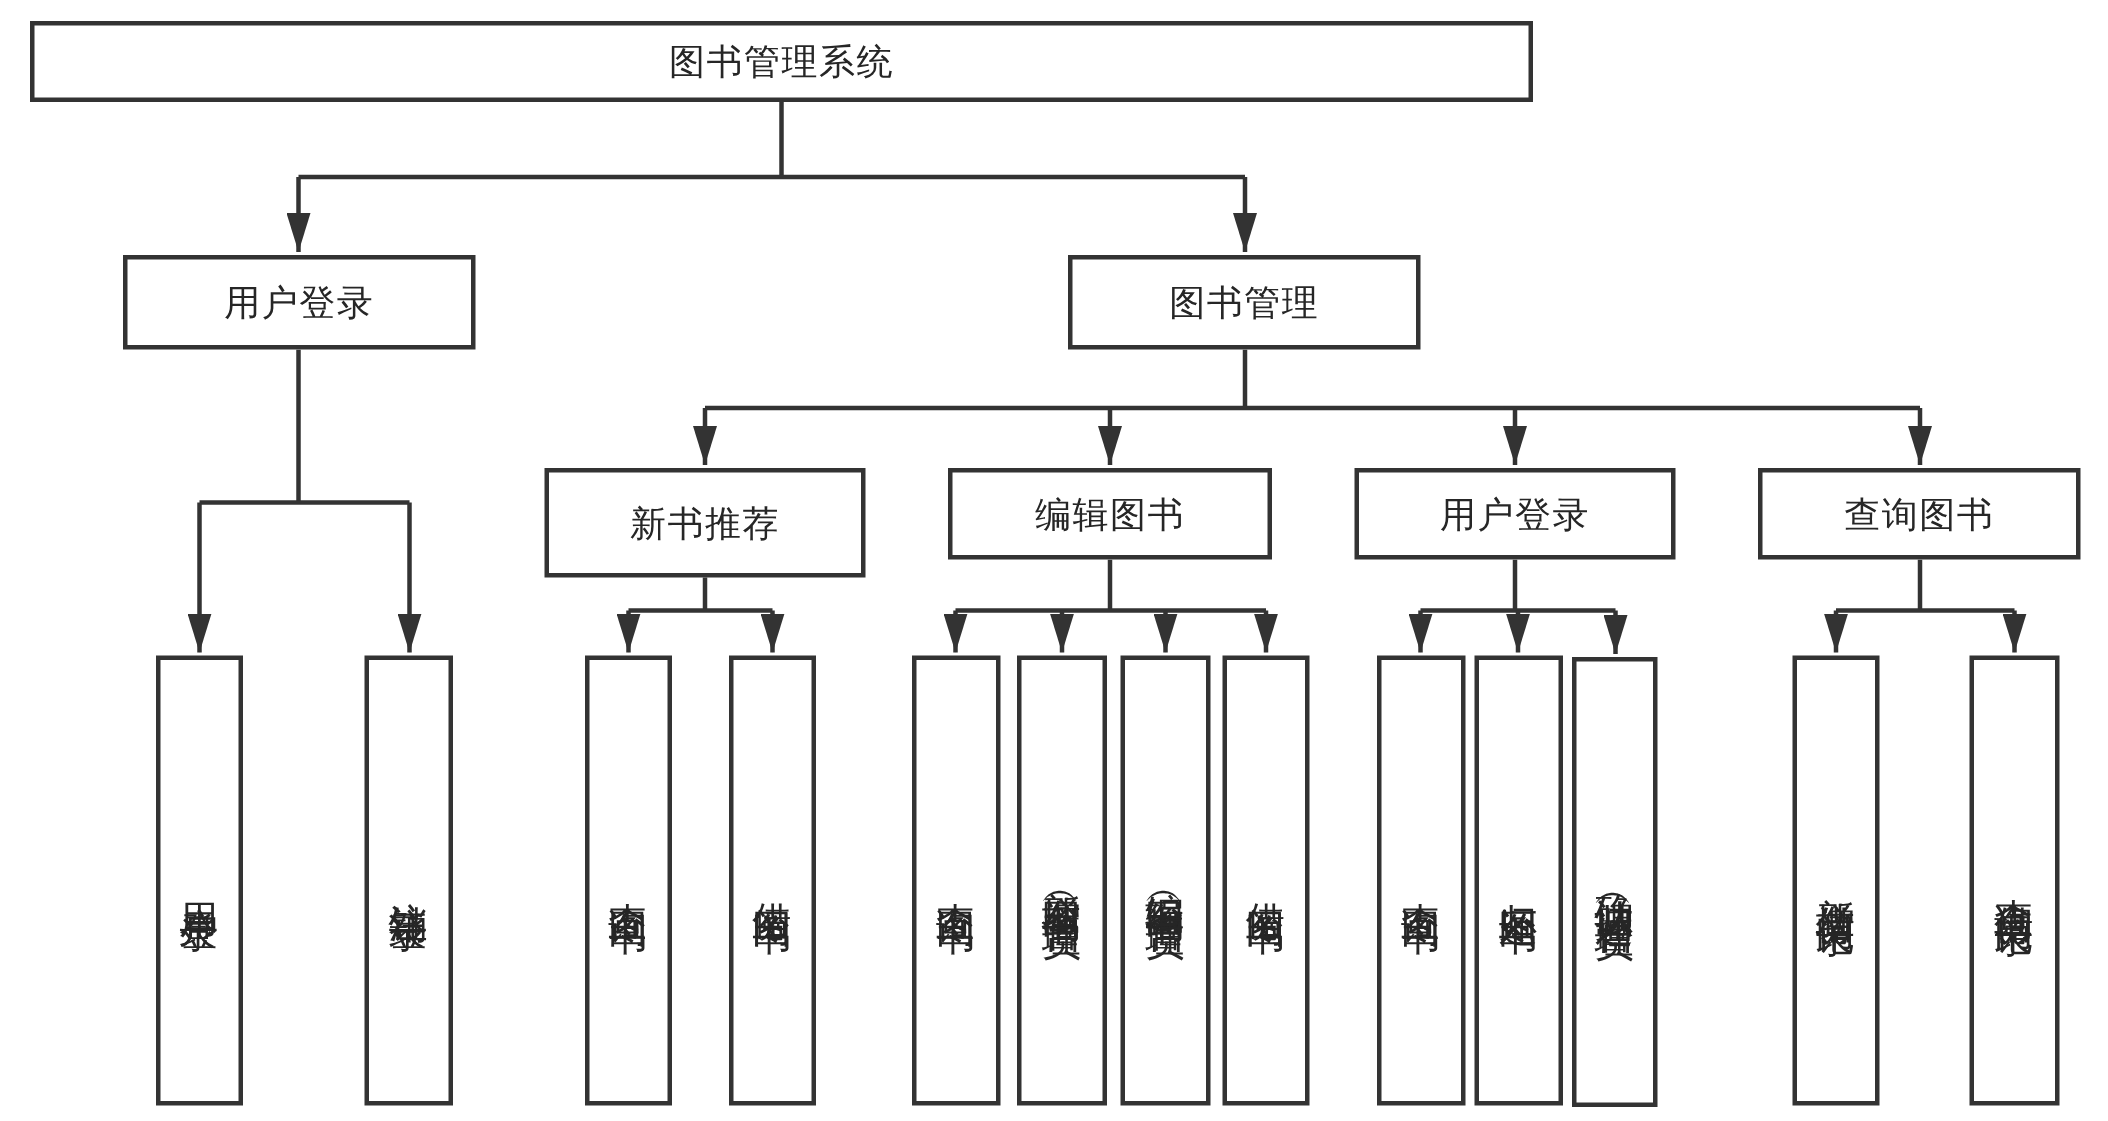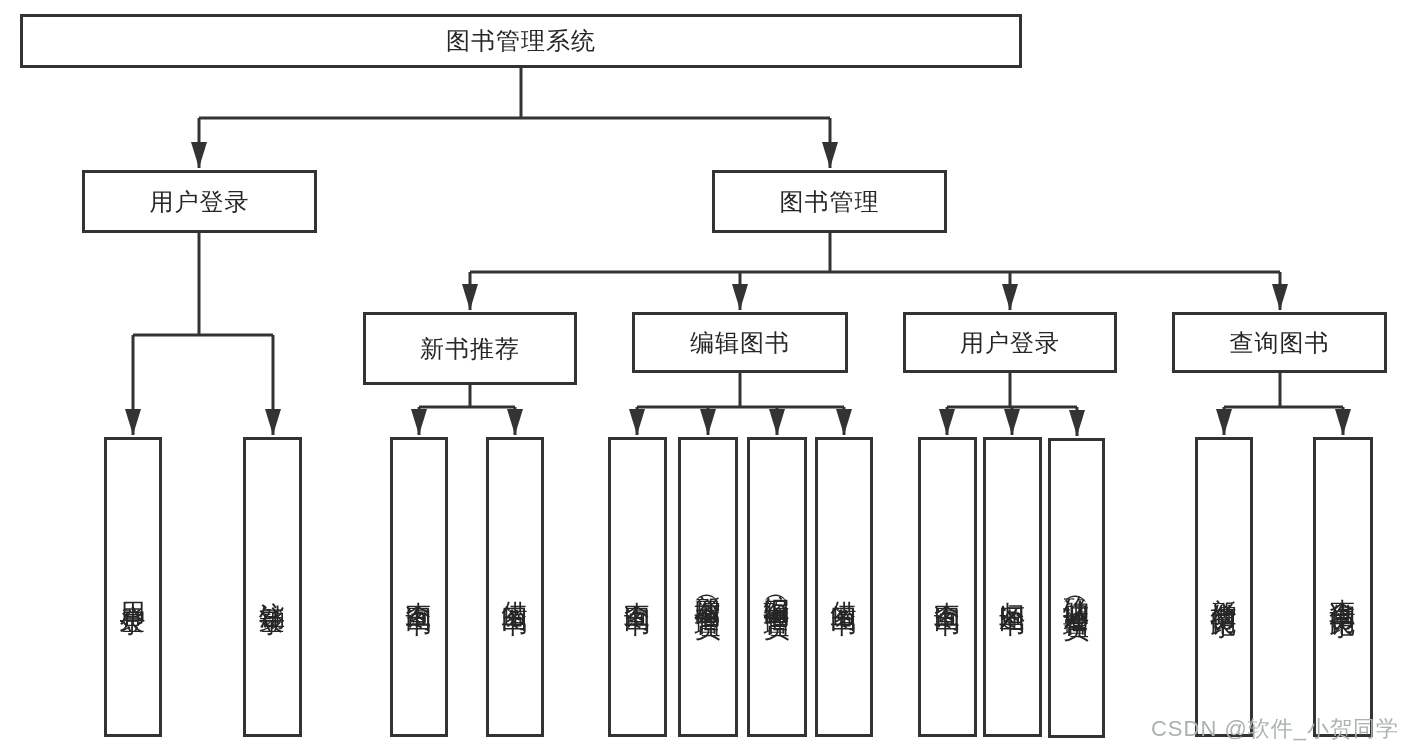--- a/index.html
+++ b/index.html
@@ -195,15 +195,14 @@
     <span>确认归还（管理员）</span>
   </div>
 
   <div class="node leaf" style="left:1195px;top:437px;width:58px;height:300px">
     <span>新增借阅记录</span>
   </div>
   <div class="node leaf" style="left:1313px;top:437px;width:60px;height:300px">
     <span>查询借阅记录</span>
   </div>
 
-  <div class="watermark">CSDN @软件_小贺同学</div>
 
 </div>
 
 </body></html>

